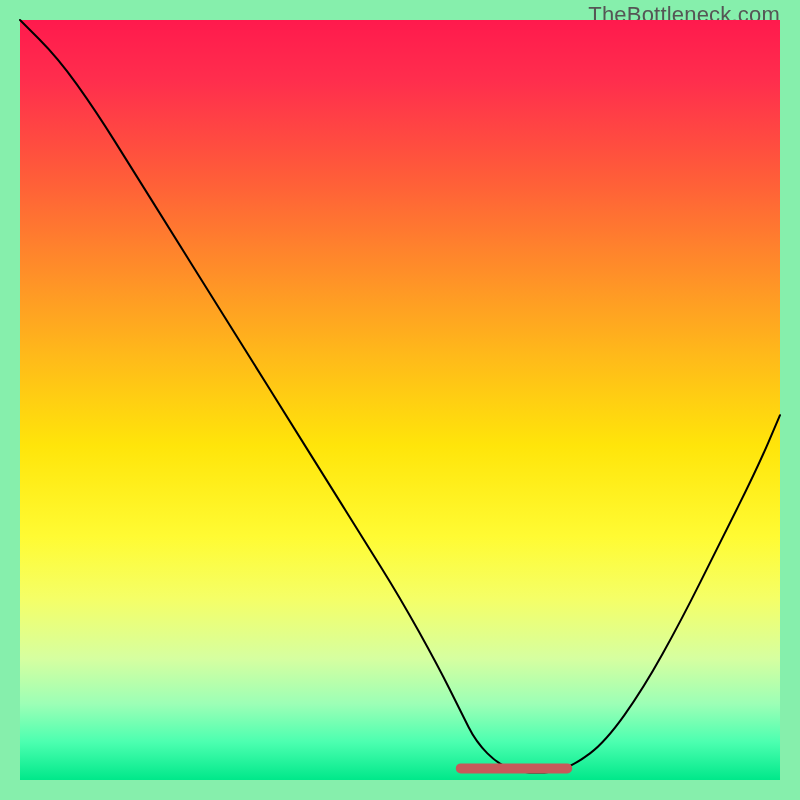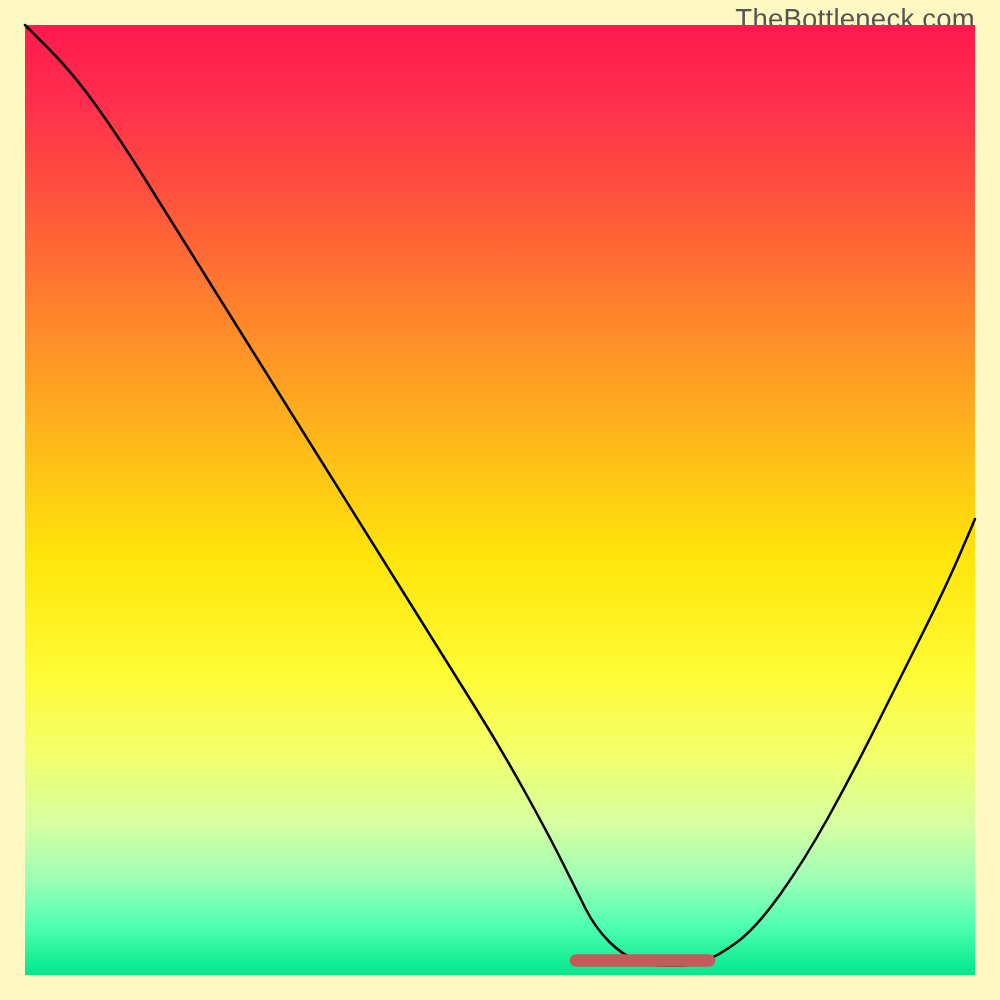--- a/index.html
+++ b/index.html
@@ -1,21 +1,21 @@
 <!DOCTYPE html>
 <html><head>
 <meta charset="utf-8">
 <style>
   * { margin: 0; padding: 0; box-sizing: border-box; }
   html, body { width: 800px; height: 800px; overflow: hidden; background: #000; }
   .frame {
     position: relative;
     width: 800px;
     height: 800px;
-    background: #fef9c3;
+    background: #86efac;
   }
   .plot-area {
     position: absolute;
     left: 20px;
     top: 20px;
     width: 760px;
     height: 760px;
     background: linear-gradient(to bottom,
       #ff1a4d 0%,
       #ff2e4d 8%,

